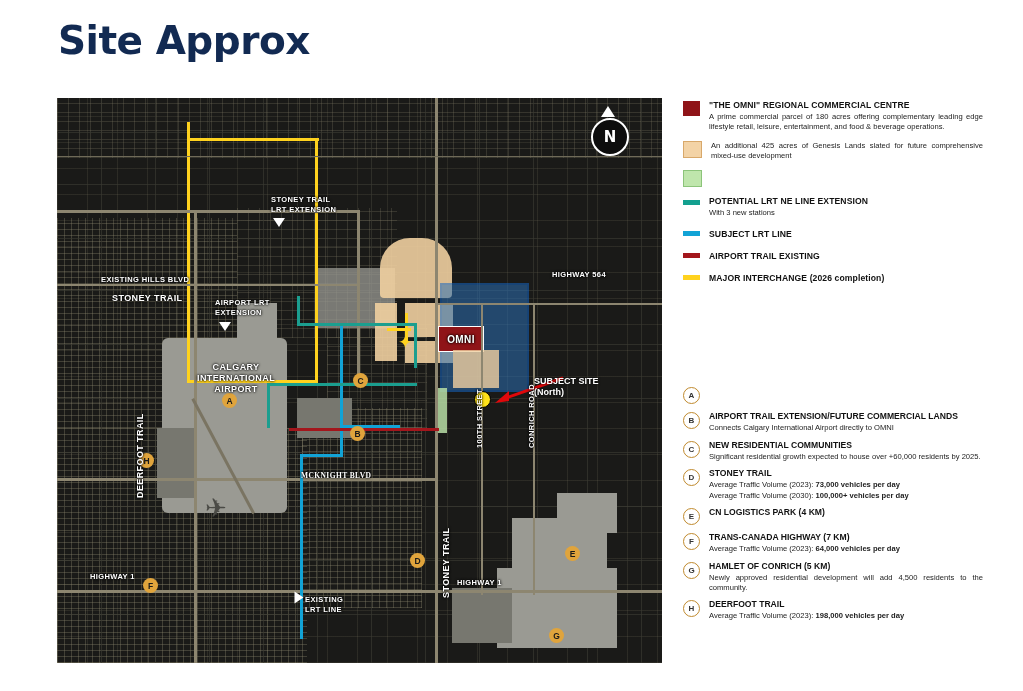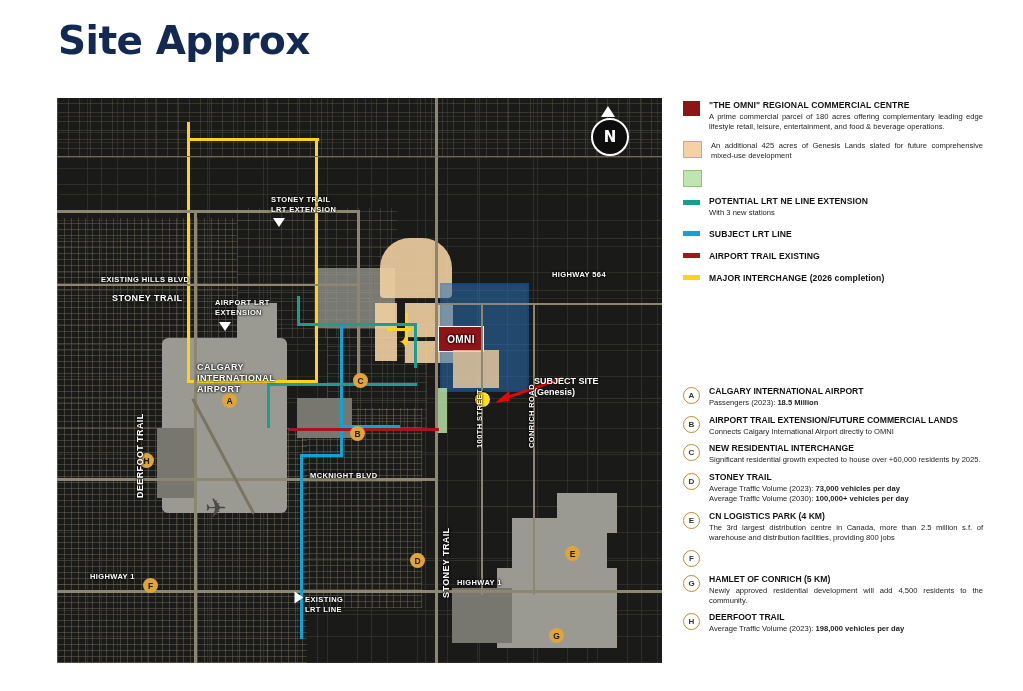--- a/index.html
+++ b/index.html
@@ -240,38 +240,38 @@
 
     <div class="yellowdot" style="left:417px;top:293px;"></div>
 
     <svg class="arrow-red" style="left:432px;top:275px;" width="80" height="35" viewBox="0 0 80 35">
       <line x1="74" y1="5" x2="14" y2="26" stroke="#e0080b" stroke-width="3"></line>
       <polygon points="6,30 20,18 20,28" fill="#e0080b"></polygon>
     </svg>
 
     <div class="subject-txt" style="left:477px;top:278px;">
       <div>SUBJECT SITE</div>
-      <div>(Genesis)</div>
+      <div>(North)</div>
     </div>
 
     <div class="mlabel" style="left:55px;top:195px;">STONEY TRAIL</div>
 
     <div class="mlabel sm" style="left:214px;top:97px;line-height:10px;">STONEY TRAIL<br>LRT EXTENSION</div>
     <div class="tri-down" style="left:216px;top:120px;"></div>
 
     <div class="mlabel sm" style="left:44px;top:177px;">EXISTING HILLS BLVD</div>
 
     <div class="mlabel sm" style="left:158px;top:200px;line-height:10px;">AIRPORT LRT<br>EXTENSION</div>
     <div class="tri-down" style="left:162px;top:224px;"></div>
 
-    <div class="mlabel" style="left:140px;top:264px;line-height:11px;text-align:left;">CALGARY<br>INTERNATIONAL<br>AIRPORT</div>
+    <div class="mlabel" style="left:140px;top:264px;line-height:11px;text-align:center;">CALGARY<br>INTERNATIONAL<br>AIRPORT</div>
 
     <div class="mlabel rot" style="left:78px;top:400px;">DEERFOOT TRAIL</div>
 
-    <div class="mlabel sm" style="left:253px;top:373px;">MCKNIGHT BLVD</div>
+    <div class="mlabel sm" style="left:244px;top:373px;font-family:Liberation Serif, serif;">MCKNIGHT BLVD</div>
 
     <div class="mlabel sm" style="left:33px;top:474px;">HIGHWAY 1</div>
     <div class="mlabel sm" style="left:400px;top:480px;">HIGHWAY 1</div>
 
     <div class="mlabel sm" style="left:495px;top:172px;">HIGHWAY 564</div>
 
     <div class="mlabel rot" style="left:384px;top:500px;">STONEY TRAIL</div>
     <div class="mlabel rot sm" style="left:418px;top:350px;">100TH STREET</div>
     <div class="mlabel rot sm" style="left:470px;top:350px;">CONRICH ROAD</div>
 
@@ -336,61 +336,60 @@
     <div>
       <div class="leg-title">MAJOR INTERCHANGE (2026 completion)</div>
     </div>
   </div>
 </div>
 
 <div id="keylist">
 
   <div class="key-row">
     <div class="key-badge">A</div>
-    <div>
-      <div class="key-title">CALGARY INTERNATIONAL AIRPORT</div>
-      <div class="key-desc"><span>Passengers (2023): </span><b>18.5 Million</b></div>
-    </div>
   </div>
 
   <div class="key-row">
     <div class="key-badge">B</div>
     <div>
       <div class="key-title">AIRPORT TRAIL EXTENSION/FUTURE COMMERCIAL LANDS</div>
       <div class="key-desc">Connects Calgary International Airport directly to OMNI</div>
     </div>
   </div>
 
   <div class="key-row">
     <div class="key-badge">C</div>
     <div>
-      <div class="key-title">NEW RESIDENTIAL INTERCHANGE</div>
+      <div class="key-title">NEW RESIDENTIAL COMMUNITIES</div>
       <div class="key-desc">Significant residential growth expected to house over +60,000 residents by 2025.</div>
     </div>
   </div>
 
   <div class="key-row">
     <div class="key-badge">D</div>
     <div>
       <div class="key-title">STONEY TRAIL</div>
       <div class="key-desc"><span>Average Traffic Volume (2023): </span><b>73,000 vehicles per day</b></div>
       <div class="key-desc"><span>Average Traffic Volume (2030): </span><b>100,000+ vehicles per day</b></div>
     </div>
   </div>
 
   <div class="key-row">
     <div class="key-badge">E</div>
     <div>
       <div class="key-title">CN LOGISTICS PARK (4 KM)</div>
-      <div class="key-desc">The 3rd largest distribution centre in Canada, more than 2.5 million s.f. of warehouse and distribution facilities, providing 800 jobs</div>
     </div>
   </div>
 
   <div class="key-row">
     <div class="key-badge">F</div>
+    <div>
+      <div class="key-title">TRANS-CANADA HIGHWAY (7 KM)</div>
+      <div class="key-desc"><span>Average Traffic Volume (2023): </span><b>64,000 vehicles per day</b></div>
+    </div>
   </div>
 
   <div class="key-row">
     <div class="key-badge">G</div>
     <div>
       <div class="key-title">HAMLET OF CONRICH (5 KM)</div>
       <div class="key-desc">Newly approved residential development will add 4,500 residents to the community.</div>
     </div>
   </div>
 

